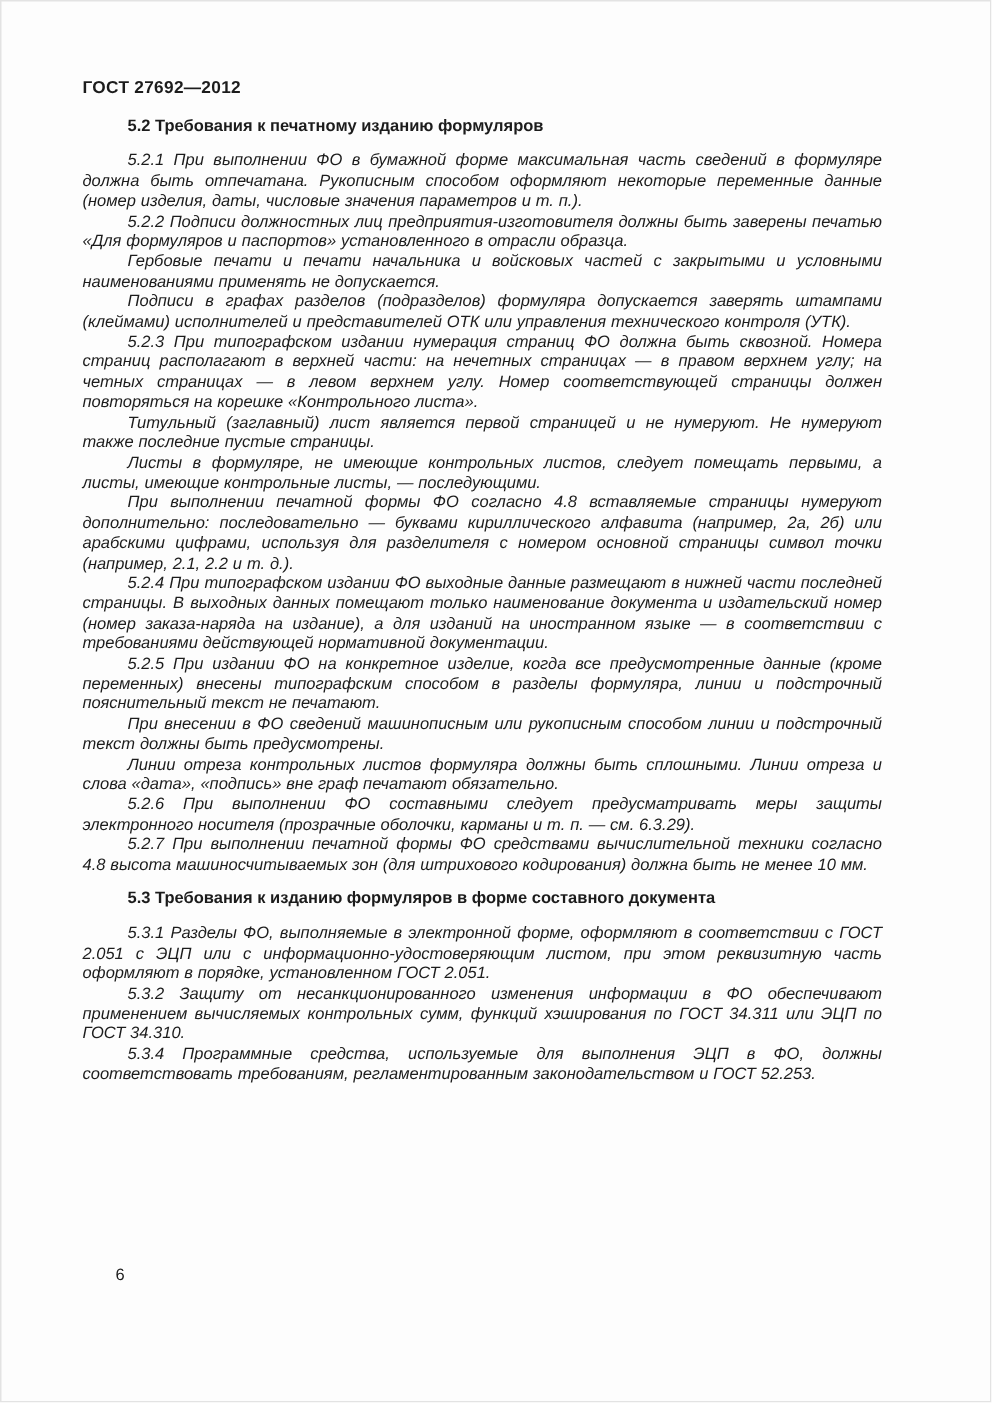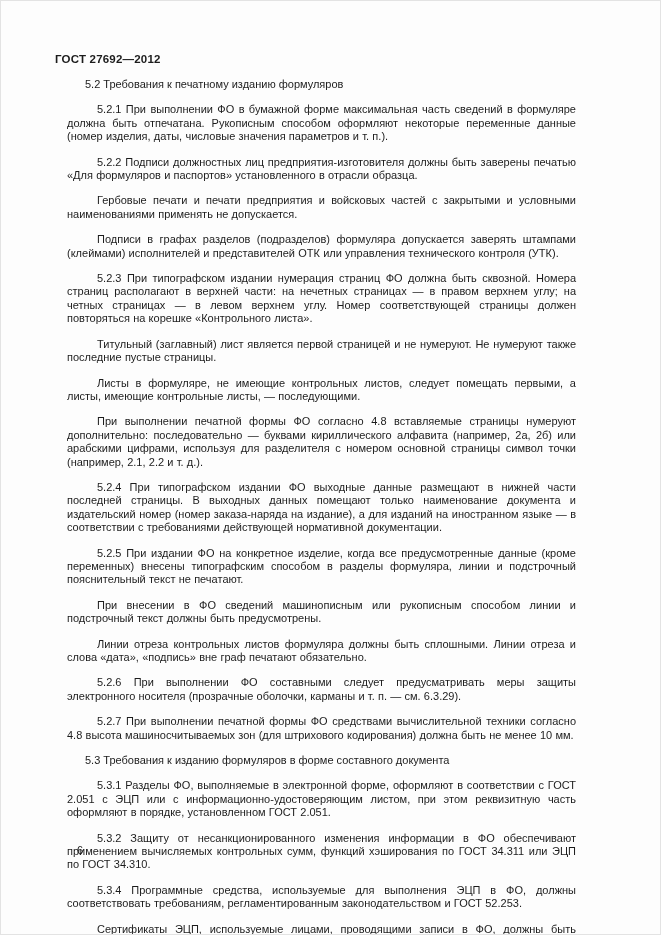--- a/index.html
+++ b/index.html
@@ -21,67 +21,67 @@
     overflow: hidden;
   }
   .doc-header {
     font-weight: bold;
     font-size: 11.5px;
     letter-spacing: 0.2px;
     margin: 0 0 13px 0;
   }
   .section-heading {
     font-size: 11px;
-    font-weight: normal;
+    font-weight: bold;
     text-indent: 30px;
     margin: 9px 0 10px 0;
     line-height: 13.4px;
   }
   .body-para {
-    margin: 12px;
+    margin: 0;
     text-align: justify;
     text-indent: 30px;
     line-height: 13.4px;
     word-spacing: 0.2px;
+    font-style: italic;
   }
   .page-number {
     position: absolute;
     left: 76px;
     bottom: 78px;
     font-size: 11px;
   }
 </style>
 </head>
 <body>
 
 <div class="page">
 
   <div class="doc-header">ГОСТ 27692—2012</div>
 
   <section>
     <h2 class="section-heading">5.2 Требования к печатному изданию формуляров</h2>
     <p class="body-para">5.2.1 При выполнении ФО в бумажной форме максимальная часть сведений в формуляре должна быть отпечатана. Рукописным способом оформляют некоторые переменные данные (номер изделия, даты, числовые значения параметров и т. п.).</p>
     <p class="body-para">5.2.2 Подписи должностных лиц предприятия-изготовителя должны быть заверены печатью «Для формуляров и паспортов» установленного в отрасли образца.</p>
-    <p class="body-para">Гербовые печати и печати предприятия и войсковых частей с закрытыми и условными наименованиями применять не допускается.</p>
+    <p class="body-para">Гербовые печати и печати начальника и войсковых частей с закрытыми и условными наименованиями применять не допускается.</p>
     <p class="body-para">Подписи в графах разделов (подразделов) формуляра допускается заверять штампами (клеймами) исполнителей и представителей ОТК или управления технического контроля (УТК).</p>
     <p class="body-para">5.2.3 При типографском издании нумерация страниц ФО должна быть сквозной. Номера страниц располагают в верхней части: на нечетных страницах — в правом верхнем углу; на четных страницах — в левом верхнем углу. Номер соответствующей страницы должен повторяться на корешке «Контрольного листа».</p>
     <p class="body-para">Титульный (заглавный) лист является первой страницей и не нумеруют. Не нумеруют также последние пустые страницы.</p>
     <p class="body-para">Листы в формуляре, не имеющие контрольных листов, следует помещать первыми, а листы, имеющие контрольные листы, — последующими.</p>
     <p class="body-para">При выполнении печатной формы ФО согласно 4.8 вставляемые страницы нумеруют дополнительно: последовательно — буквами кириллического алфавита (например, 2а, 2б) или арабскими цифрами, используя для разделителя с номером основной страницы символ точки (например, 2.1, 2.2 и т. д.).</p>
     <p class="body-para">5.2.4 При типографском издании ФО выходные данные размещают в нижней части последней страницы. В выходных данных помещают только наименование документа и издательский номер (номер заказа-наряда на издание), а для изданий на иностранном языке — в соответствии с требованиями действующей нормативной документации.</p>
     <p class="body-para">5.2.5 При издании ФО на конкретное изделие, когда все предусмотренные данные (кроме переменных) внесены типографским способом в разделы формуляра, линии и подстрочный пояснительный текст не печатают.</p>
     <p class="body-para">При внесении в ФО сведений машинописным или рукописным способом линии и подстрочный текст должны быть предусмотрены.</p>
     <p class="body-para">Линии отреза контрольных листов формуляра должны быть сплошными. Линии отреза и слова «дата», «подпись» вне граф печатают обязательно.</p>
     <p class="body-para">5.2.6 При выполнении ФО составными следует предусматривать меры защиты электронного носителя (прозрачные оболочки, карманы и т. п. — см. 6.3.29).</p>
     <p class="body-para">5.2.7 При выполнении печатной формы ФО средствами вычислительной техники согласно 4.8 высота машиносчитываемых зон (для штрихового кодирования) должна быть не менее 10 мм.</p>
   </section>
 
   <section>
     <h2 class="section-heading">5.3 Требования к изданию формуляров в форме составного документа</h2>
     <p class="body-para">5.3.1 Разделы ФО, выполняемые в электронной форме, оформляют в соответствии с ГОСТ 2.051 с ЭЦП или с информационно-удостоверяющим листом, при этом реквизитную часть оформляют в порядке, установленном ГОСТ 2.051.</p>
     <p class="body-para">5.3.2 Защиту от несанкционированного изменения информации в ФО обеспечивают применением вычисляемых контрольных сумм, функций хэширования по ГОСТ 34.311 или ЭЦП по ГОСТ 34.310.</p>
     <p class="body-para">5.3.4 Программные средства, используемые для выполнения ЭЦП в ФО, должны соответствовать требованиям, регламентированным законодательством и ГОСТ 52.253.</p>
-    <p class="body-para">Сертификаты ЭЦП, используемые лицами, проводящими записи в ФО, должны быть зарегистрированы в порядке, установленном нормативными документами, регламентирующими использование ЭЦП.</p>
   </section>
 
   <div class="page-number">6</div>
 
 </div>
 
 </body></html>

